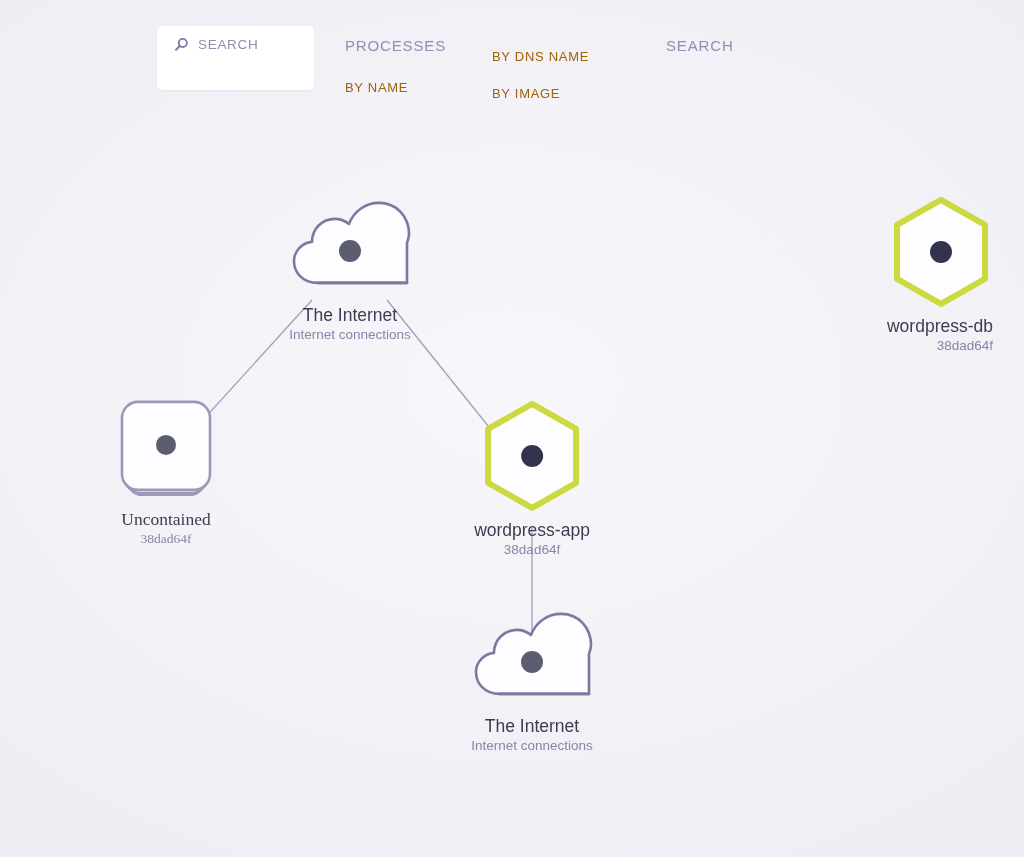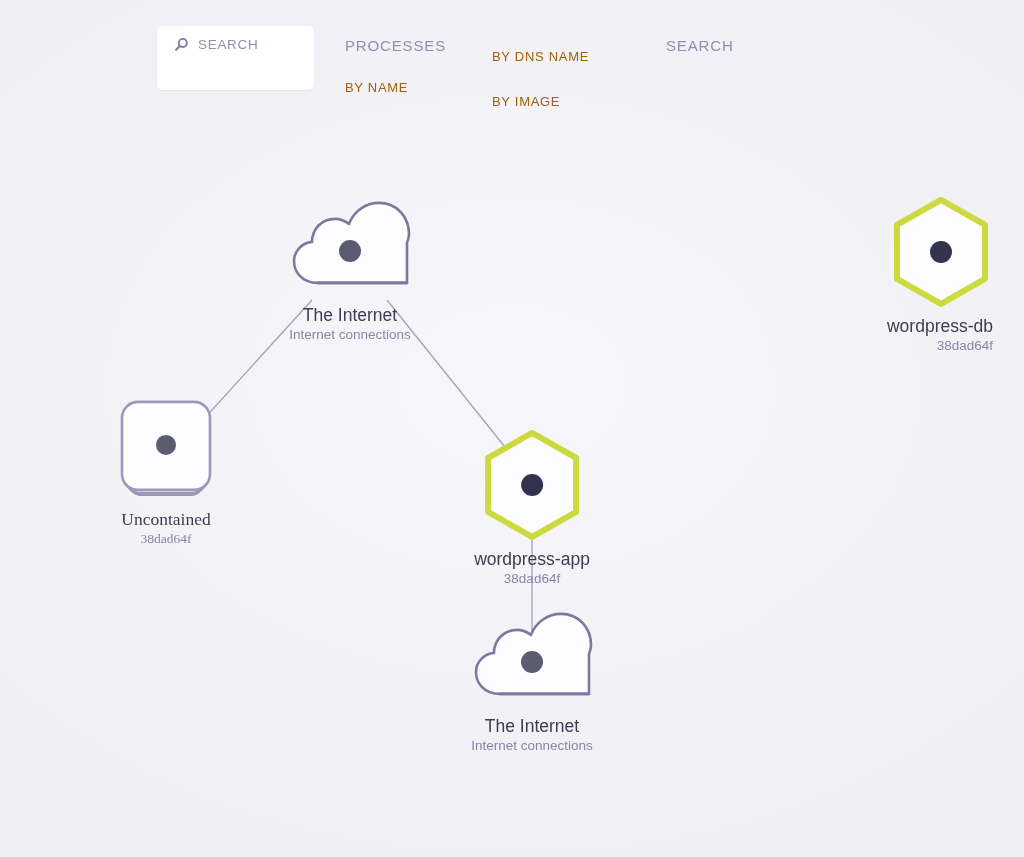--- a/index.html
+++ b/index.html
@@ -84,21 +84,21 @@
   }
   .tab-sub {
     font-size: 13px;
     letter-spacing: 0.7px;
     color: #a16207;
     margin-top: 20px;
     white-space: nowrap;
     cursor: pointer;
     line-height: 1;
   }
-  .tab-sub.second { margin-top: 32px; }
+  .tab-sub.second { margin-top: 24px; }
 
   
   #graph {
     position: absolute;
     left: 0; top: 0;
     width: 1024px;
     height: 857px;
     z-index: 5;
   }
 
@@ -179,21 +179,21 @@
       <div class="node" style="left: 166px; top: 472px; font-family: Liberation Serif, serif;">
         <div class="node-shape"><svg width="98" height="104" viewBox="0 0 98 104">
             <rect x="11" y="22" width="76" height="76" rx="14" fill="#fdfdff" stroke="#9a9ab8" stroke-width="2.4"></rect>
             <rect x="8" y="14" width="82" height="82" rx="15" fill="#fdfdff" stroke="#9a9ab8" stroke-width="2.4"></rect>
             <rect x="5" y="5" width="88" height="88" rx="16" fill="#fdfdff" stroke="#9a9ab8" stroke-width="2.6"></rect>
             <circle cx="49" cy="48" r="10" fill="#5c5c70"></circle>
           </svg></div>
         <div class="node-label">Uncontained</div>
         <div class="node-sublabel">38dad64f</div>
       </div>
-      <div class="node" style="left: 532px; top: 508px;">
+      <div class="node" style="left: 532px; top: 479px;">
         <div class="node-shape"><svg width="104" height="112" viewBox="0 0 104 112">
             <path d="M52 4 L96 29 L96 83 L52 108 L8 83 L8 29 Z" fill="#fdfdff" stroke="#ccd93f" stroke-width="6" stroke-linejoin="round"></path>
             <circle cx="52" cy="56" r="11" fill="#33334d"></circle>
           </svg></div>
         <div class="node-label">wordpress-app</div>
         <div class="node-sublabel">38dad64f</div>
       </div>
       <div class="node" style="left: 940px; top: 275px; text-align: right;">
         <div class="node-shape"><svg width="104" height="112" viewBox="0 0 104 112">
             <path d="M52 4 L96 29 L96 83 L52 108 L8 83 L8 29 Z" fill="#fdfdff" stroke="#ccd93f" stroke-width="6" stroke-linejoin="round"></path>

